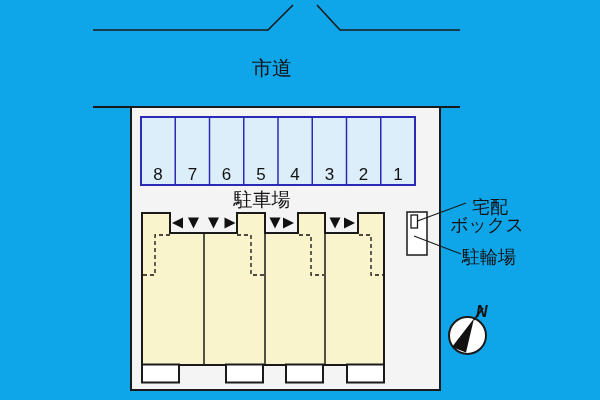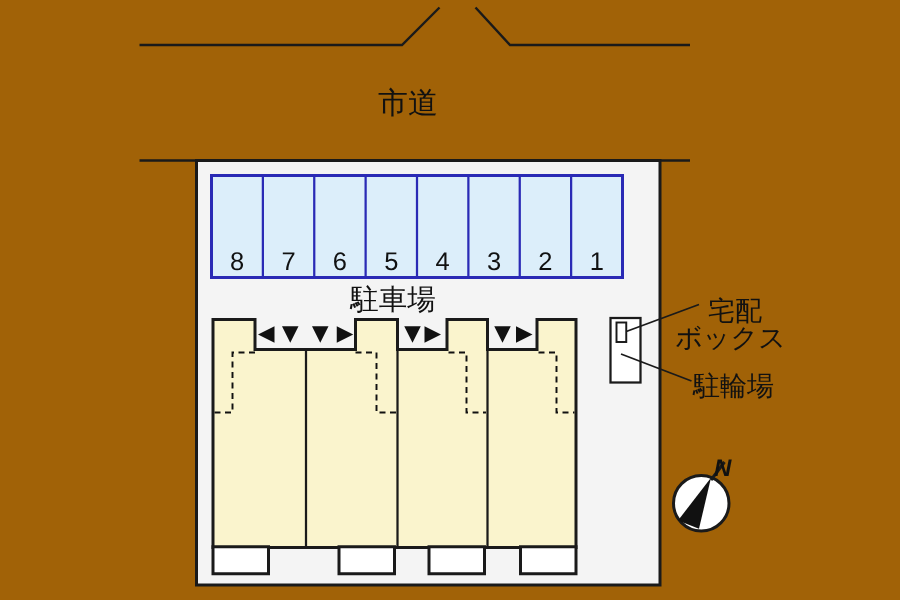--- a/index.html
+++ b/index.html
@@ -1,16 +1,16 @@
 <!DOCTYPE html>
 <html><head>
 <meta charset="utf-8">
 <style>
   html,body{margin:0;padding:0;background:#ffffff;}
-  .canvas{position:relative;width:600px;height:400px;background:#a16207;overflow:hidden;
+  .canvas{position:relative;width:600px;height:400px;background:#0ea5e9;overflow:hidden;
           font-family:"Liberation Sans",sans-serif;}
   svg{display:block;}
   svg text{font-family:"Liberation Sans","DejaVu Sans",sans-serif;fill:#111;}
   .lbl-road{font-size:20px;}
   .lbl-parking{font-size:19px;}
   .lbl-space{font-size:17px;}
   .lbl-callout{font-size:18px;}
   .lbl-north{font-size:16px;font-weight:bold;font-style:italic;}
   .dashed{stroke:#111;stroke-width:1.3;fill:none;stroke-dasharray:4,3;}
   .outline{stroke:#1a1a1a;fill:none;}

